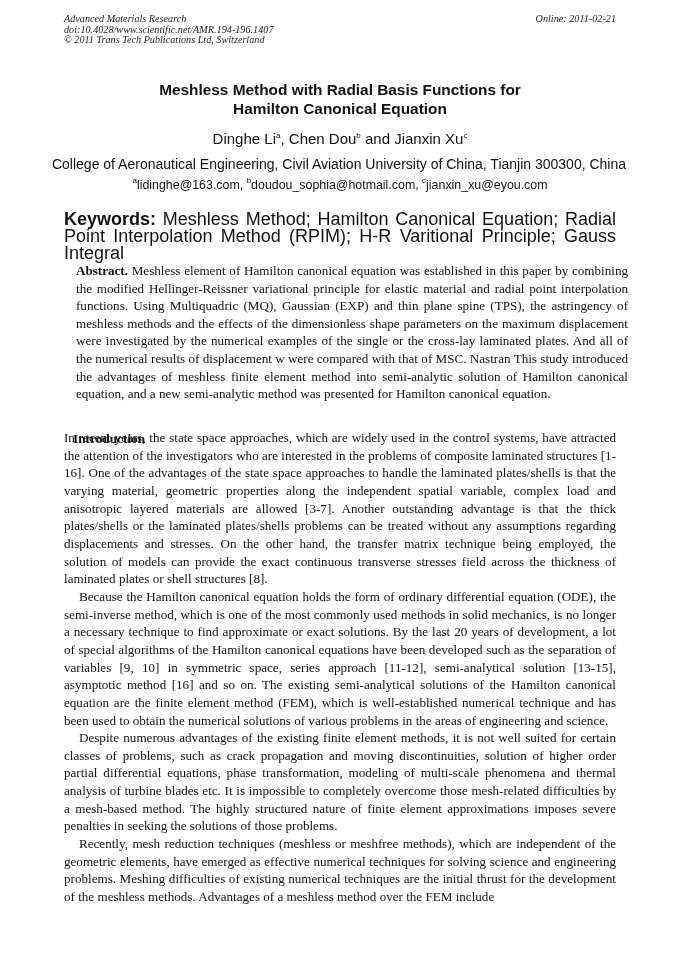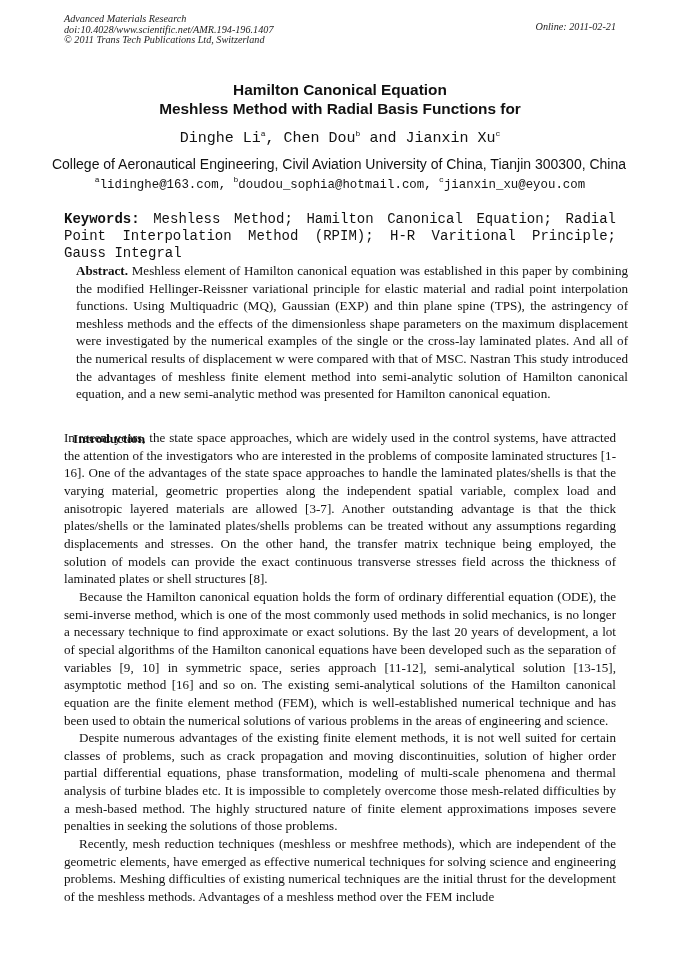--- a/index.html
+++ b/index.html
@@ -1,25 +1,25 @@
 <!DOCTYPE html>
 <html><head>
 <meta charset="utf-8">
 <style>
   html, body { margin: 0; padding: 0; background: #ffffff; }
   body { width: 678px; height: 959px; position: relative; overflow: hidden; color: #111; }
   .page { position: absolute; left: 0; top: 0; width: 678px; height: 684px; }
   .meta { position: absolute; left: 64px; top: 14px; width: 552px; font-family: "Liberation Serif", serif; font-style: italic; font-size: 10.2px; line-height: 10.6px; color: #222; }
-  .meta-online { position: absolute; right: 0; top: 8px; }
+  .meta-online { position: absolute; right: 0; top: 0; }
   .title { position: absolute; left: 64px; top: 80px; width: 552px; text-align: center; font-family: "Liberation Sans", sans-serif; font-weight: bold; font-size: 15.4px; line-height: 19px; color: #111; }
-  .authors { position: absolute; left: 64px; top: 130px; width: 552px; text-align: center; font-family: Liberation Mono, monospace; font-size: 15px; line-height: 18px; }
+  .authors { position: absolute; left: 64px; top: 130px; width: 552px; text-align: center; font-family: Liberation Sans, sans-serif; font-size: 15px; line-height: 18px; }
   .authors sup, .emails sup { font-size: 8px; vertical-align: 6px; line-height: 0; }
   .affil { position: absolute; left: 40px; top: 157px; width: 598px; text-align: center; font-family: "Liberation Sans", sans-serif; font-size: 14px; line-height: 15px; }
-  .emails { position: absolute; left: 64px; top: 178px; width: 552px; text-align: center; font-family: Liberation Mono, monospace; font-size: 12.4px; line-height: 15px; }
-  .keywords { position: absolute; left: 64px; top: 211px; width: 552px; font-family: Liberation Mono, monospace; font-size: 14px; line-height: 17px; text-align: justify; }
+  .emails { position: absolute; left: 64px; top: 178px; width: 552px; text-align: center; font-family: Liberation Sans, sans-serif; font-size: 12.4px; line-height: 15px; }
+  .keywords { position: absolute; left: 64px; top: 211px; width: 552px; font-family: Liberation Sans, sans-serif; font-size: 18px; line-height: 17px; text-align: justify; }
   .keywords b { font-weight: bold; }
   .abstract { position: absolute; left: 76px; top: 262px; width: 552px; font-family: "Liberation Serif", serif; font-size: 13.1px; line-height: 17.6px; text-align: justify; }
   .abstract b { font-weight: bold; }
   .intro-h { position: absolute; left: 64px; top: 430px; font-family: "Liberation Serif", serif; font-weight: bold; font-size: 13.3px; line-height: 17px; margin-left: 9px; }
   .body { position: absolute; left: 64px; top: 429px; width: 552px; font-family: "Liberation Serif", serif; font-size: 13.1px; line-height: 17.65px; }
   .body p { margin: 0; text-align: justify; }
   .body p.indent { text-indent: 15px; }
 </style>
 </head>
 <body>
@@ -27,22 +27,22 @@
 <div class="page">
 
   <div class="meta">
     <div>Advanced Materials Research</div>
     <div>doi:10.4028/www.scientific.net/AMR.194-196.1407</div>
     <div>© 2011 Trans Tech Publications Ltd, Switzerland</div>
     <div class="meta-online">Online: 2011-02-21</div>
   </div>
 
   <div class="title">
+    <div>Meshless Method with Radial Basis Functions for</div>
     <div>Hamilton Canonical Equation</div>
-    <div>Meshless Method with Radial Basis Functions for</div>
   </div>
 
   <div class="authors">
     <span>Dinghe Li</span><sup>a</sup><span>, </span><span>Chen Dou</span><sup>b</sup><span> and </span><span>Jianxin Xu</span><sup>c</sup>
   </div>
 
   <div class="affil">College of Aeronautical Engineering, Civil Aviation University of China, Tianjin 300300, China</div>
 
   <div class="emails">
     <sup>a</sup><span>lidinghe@163.com</span><span>, </span><sup>b</sup><span>doudou_sophia@hotmail.com</span><span>, </span><sup>c</sup><span>jianxin_xu@eyou.com</span>

